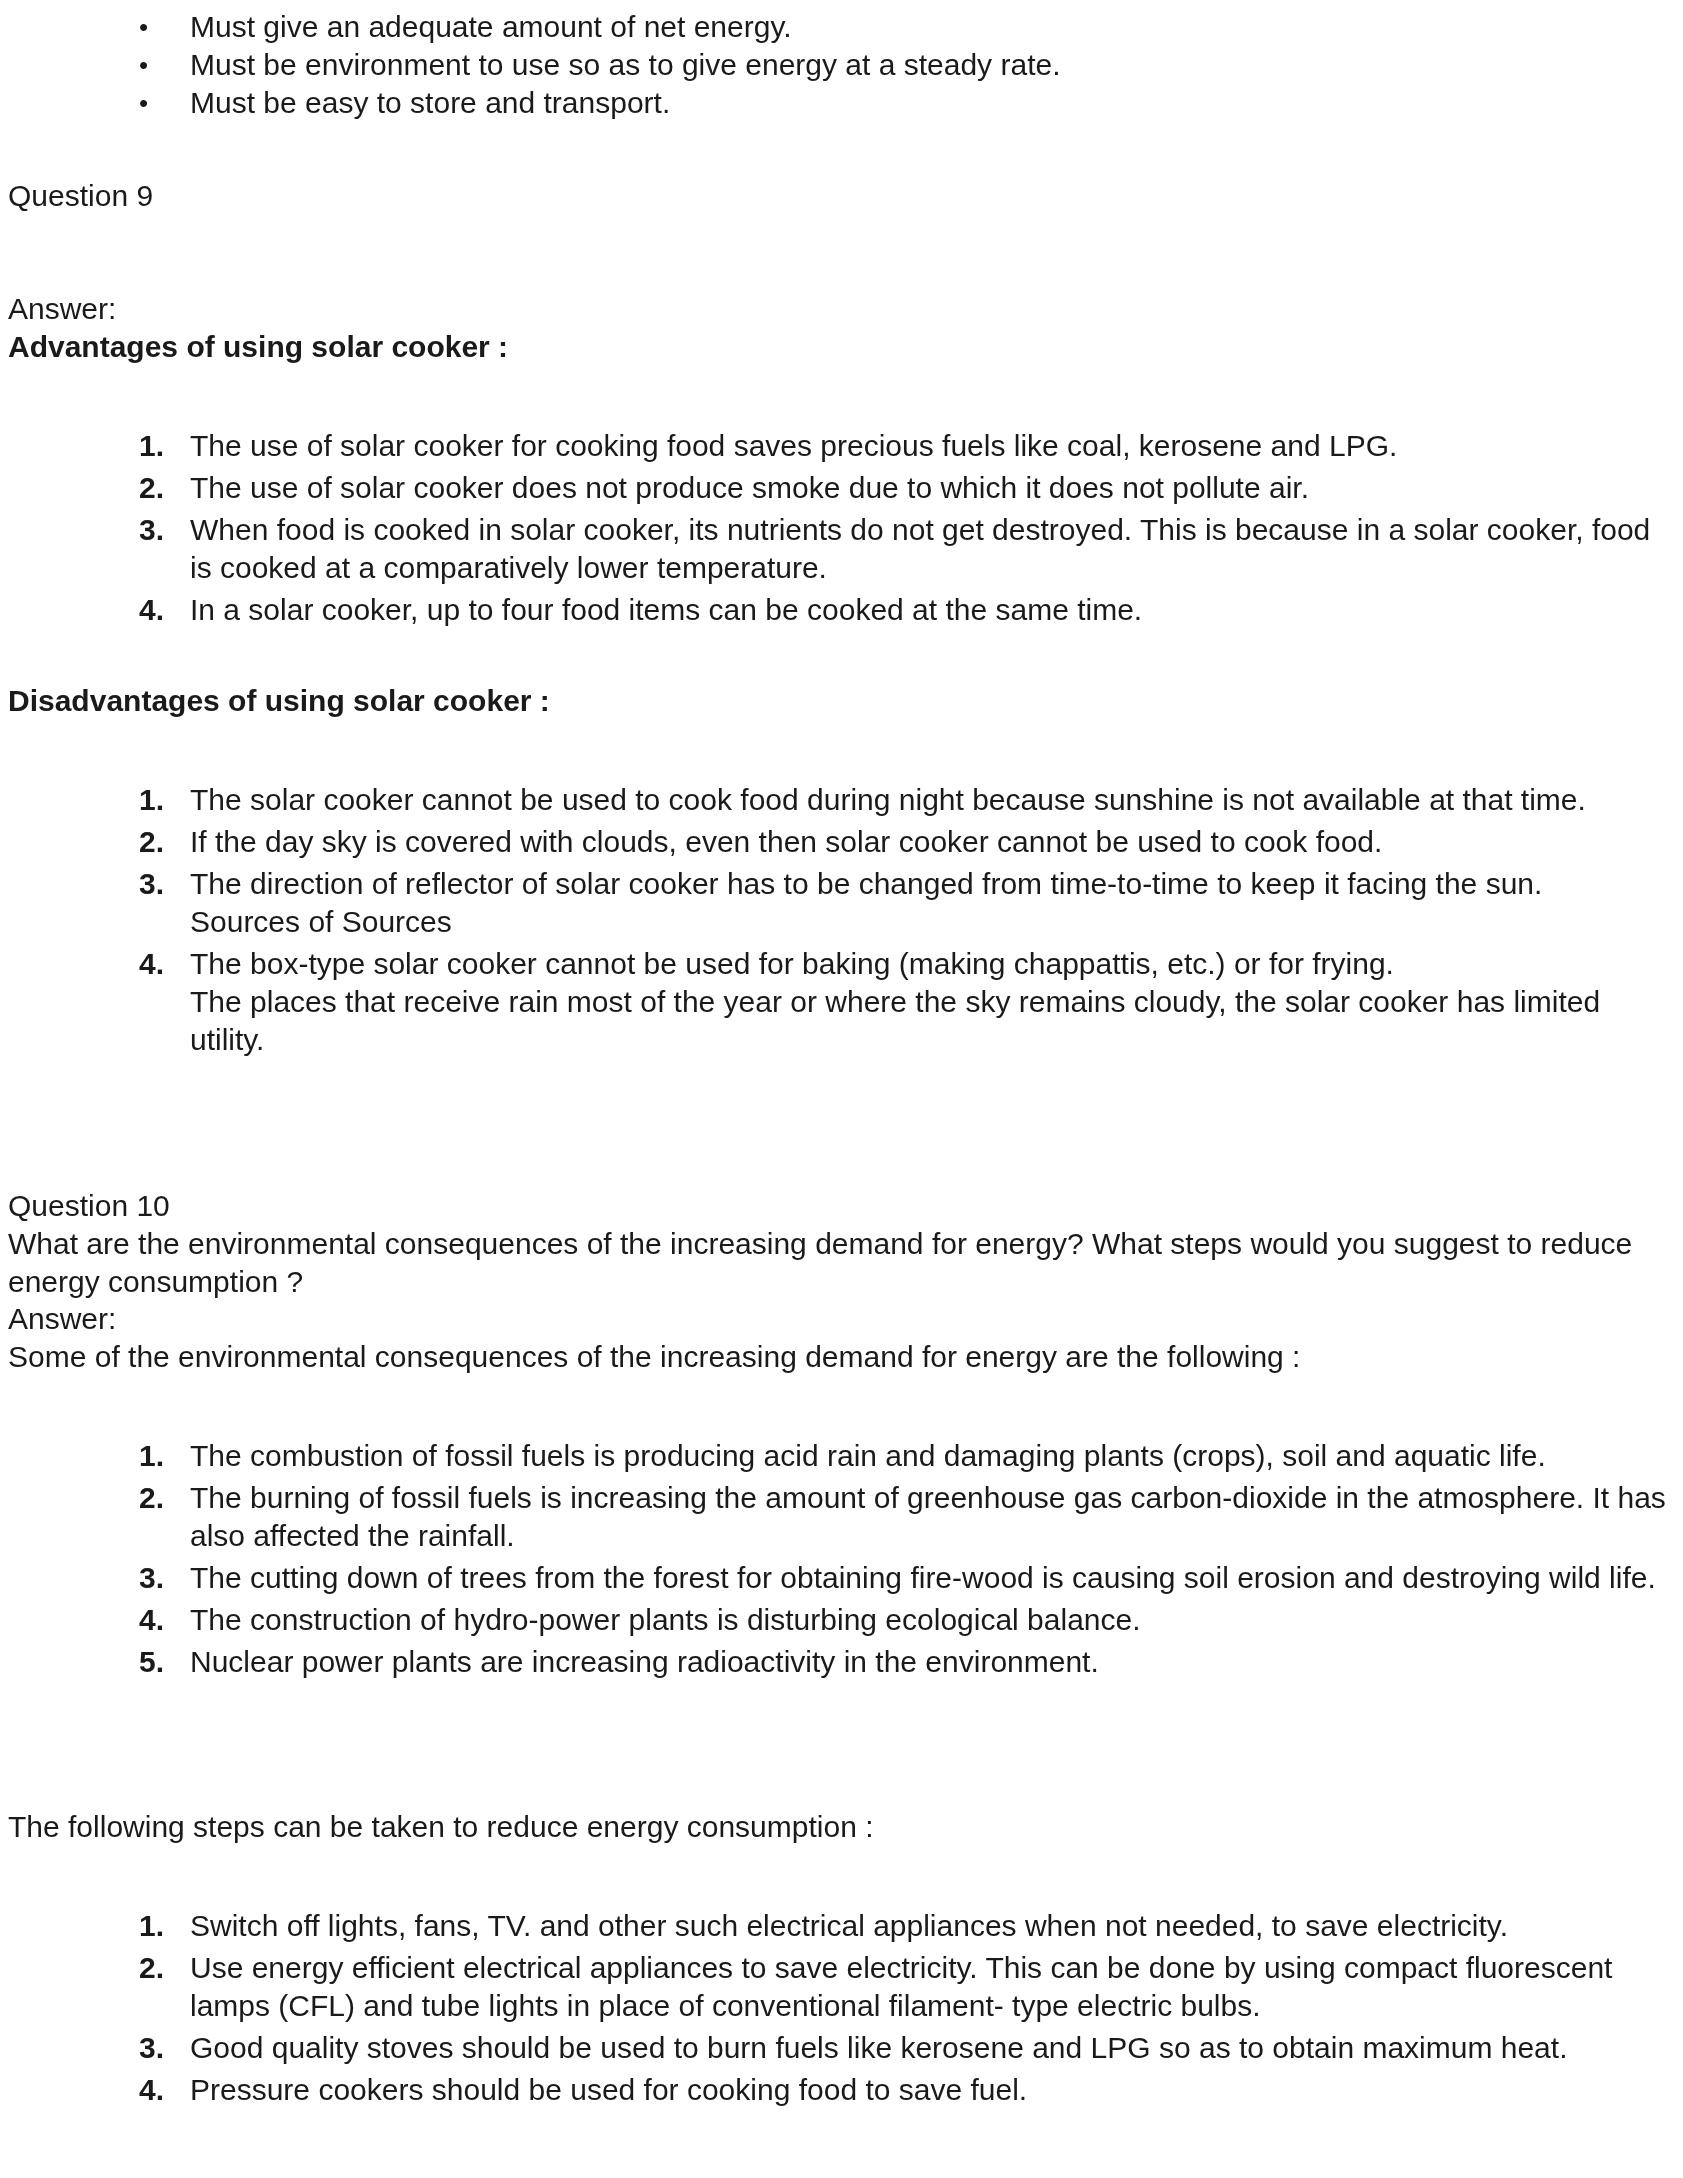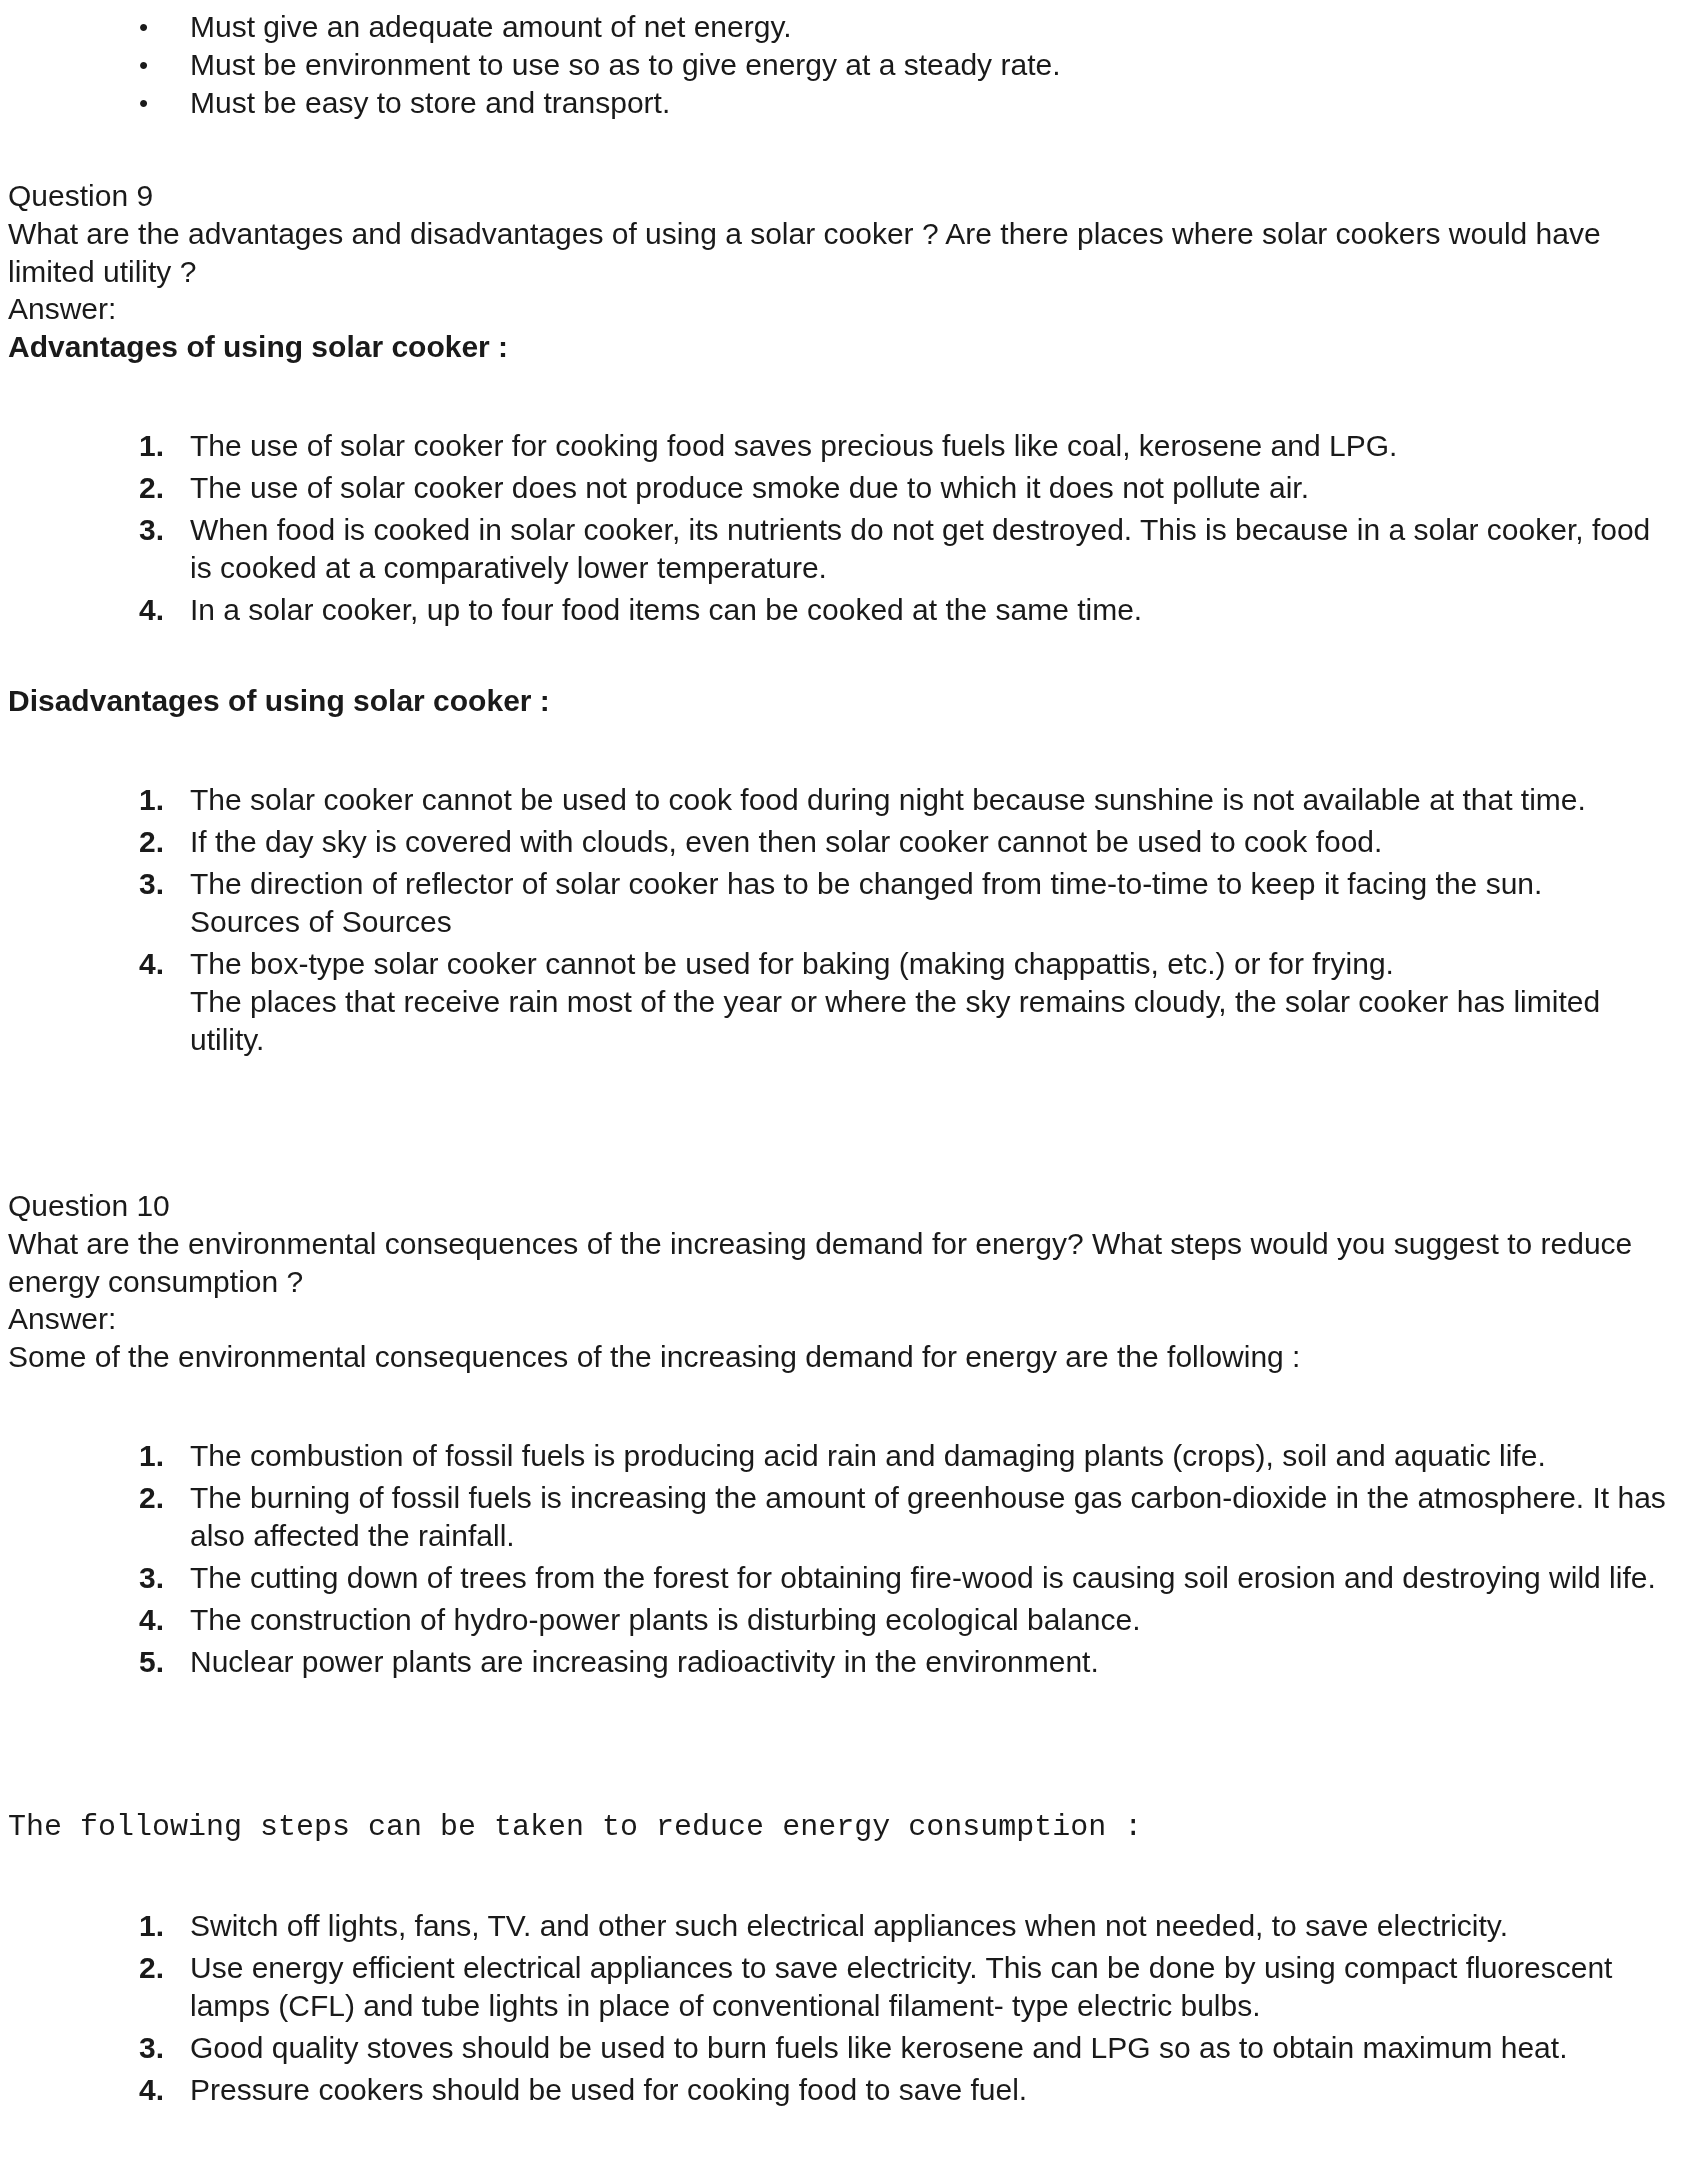--- a/index.html
+++ b/index.html
@@ -24,21 +24,20 @@
 
 <div class="page">
 
   <ul class="bullets">
     <li>Must give an adequate amount of net energy.</li>
     <li>Must be environment to use so as to give energy at a steady rate.</li>
     <li>Must be easy to store and transport.</li>
   </ul>
 
   <div class="blk" style="top:177px;">Question 9</div>
-  <div class="blk" style="top:215px; width:1604px;">What are the advantages and disadvantages of using a solar cooker ? Are there places where solar cookers would have limited utility ?</div>
   <div class="blk" style="top:290px;">Answer:</div>
   <div class="blk bold" style="top:328px;">Advantages of using solar cooker :</div>
 
   <ol class="ol" style="top:427px;">
     <li><span class="num">1.</span><span>The use of solar cooker for cooking food saves precious fuels like coal, kerosene and LPG.</span></li>
     <li><span class="num">2.</span><span>The use of solar cooker does not produce smoke due to which it does not pollute air.</span></li>
     <li><span class="num">3.</span><span>When food is cooked in solar cooker, its nutrients do not get destroyed. This is because in a solar cooker, food is cooked at a comparatively lower temperature.</span></li>
     <li><span class="num">4.</span><span>In a solar cooker, up to four food items can be cooked at the same time.</span></li>
   </ol>
 
@@ -57,21 +56,21 @@
   <div class="blk" style="top:1338px;">Some of the environmental consequences of the increasing demand for energy are the following :</div>
 
   <ol class="ol" style="top:1437px;">
     <li><span class="num">1.</span><span>The combustion of fossil fuels is producing acid rain and damaging plants (crops), soil and aquatic life.</span></li>
     <li><span class="num">2.</span><span>The burning of fossil fuels is increasing the amount of greenhouse gas carbon-dioxide in the atmosphere. It has also affected the rainfall.</span></li>
     <li style="width:1505px;"><span class="num">3.</span><span>The cutting down of trees from the forest for obtaining fire-wood is causing soil erosion and destroying wild life.</span></li>
     <li><span class="num">4.</span><span>The construction of hydro-power plants is disturbing ecological balance.</span></li>
     <li><span class="num">5.</span><span>Nuclear power plants are increasing radioactivity in the environment.</span></li>
   </ol>
 
-  <div class="blk" style="top:1808px;font-family:Liberation Mono, monospace;">The following steps can be taken to reduce energy consumption :</div>
+  <div class="blk" style="top:1808px;">The following steps can be taken to reduce energy consumption :</div>
 
   <ol class="ol" style="top:1907px;">
     <li style="width:1505px;"><span class="num">1.</span><span>Switch off lights, fans, TV. and other such electrical appliances when not needed, to save electricity.</span></li>
     <li><span class="num">2.</span><span>Use energy efficient electrical appliances to save electricity. This can be done by using compact fluorescent lamps (CFL) and tube lights in place of conventional filament- type electric bulbs.</span></li>
     <li><span class="num">3.</span><span>Good quality stoves should be used to burn fuels like kerosene and LPG so as to obtain maximum heat.</span></li>
     <li><span class="num">4.</span><span>Pressure cookers should be used for cooking food to save fuel.</span></li>
   </ol>
 
 </div>
 

